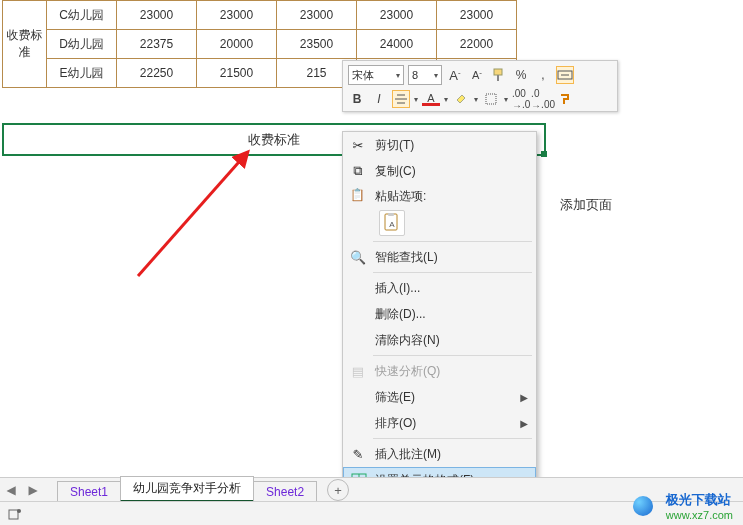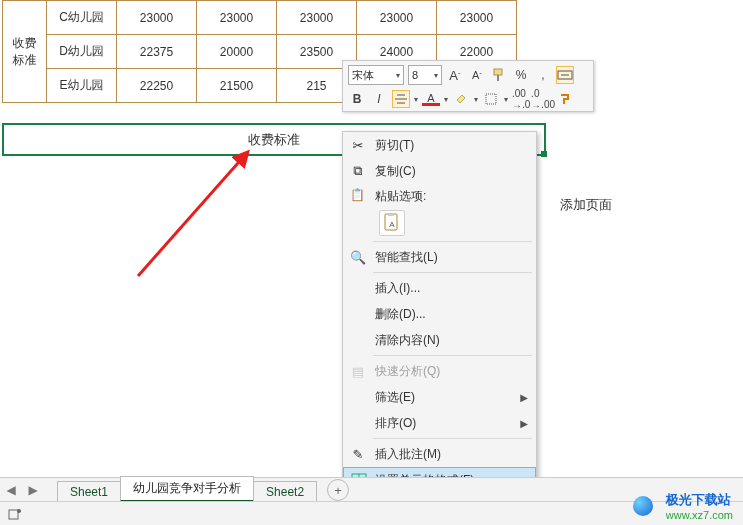--- a/index.html
+++ b/index.html
@@ -1,36 +1,36 @@
 <!DOCTYPE html>
 <html><head>
 <meta charset="utf-8">
 <style>
   * { box-sizing: border-box; font-family: "Microsoft YaHei", Arial, sans-serif; }
   body { margin:0; width:743px; height:525px; background:#fff; position:relative; overflow:hidden; font-size:12px; color:#333;}
   
   
   .tbl { border-collapse:collapse; margin-left:2px; margin-top:0;}
-  .tbl td { border:1px solid #b68b4c; padding:8px; text-align:center; height:29px; font-size:12px;}
+  .tbl td { border:1px solid #b68b4c; padding:0; text-align:center; height:29px; font-size:12px;}
   .wlab{width:44px;}
   .wname{width:70px;}
   .wv{width:80px;margin-left:16px;}
   
   
   .selcell { position:absolute; left:2px; top:123px; width:544px; height:33px; border:2px solid #1a7f45; background:#fff; display:flex; align-items:center; justify-content:center; font-size:13px;}
   .selcell::after{content:""; position:absolute; right:-3px; bottom:-3px; width:6px; height:6px; background:#1a7f45;}
   
   
   .arrow1{position:absolute; left:128px; top:146px; width:130px; height:135px; pointer-events:none;}
   .arrow2{position:absolute; left:382px; top:430px; width:95px; height:65px; pointer-events:none;}
   
   .addpage{position:absolute; left:560px; top:196px; font-size:13px; color:#333;}
   
   
-  .minibar{position:absolute; left:342px; top:60px; width:252px; height:52px; background:#f6f6f6; border:1px solid #c9c9c9; box-shadow:1px 1px 3px rgba(0,0,0,.2); padding:2px 5px;}
+  .minibar{position:absolute; left:342px; top:60px; width:276px; height:52px; background:#f6f6f6; border:1px solid #c9c9c9; box-shadow:1px 1px 3px rgba(0,0,0,.2); padding:2px 5px;}
   .mrow{display:flex; align-items:center; gap:4px; height:24px;}
   .fontbox{border:1px solid #aaa; background:#fff; height:20px; width:56px; font-size:11px; padding:1px 3px; display:flex; align-items:center; justify-content:space-between;}
   .sizebox{border:1px solid #aaa; background:#fff; height:20px; width:34px; font-size:11px; padding:1px 3px; display:flex; align-items:center; justify-content:space-between;}
   .tri{font-size:8px; color:#555;}
   .tbtn{width:18px; height:18px; display:flex; align-items:center; justify-content:center; font-size:12px; color:#444;}
   .tbtn.sel{border:1px solid #f5b84e; background:#fff3d6;}
   .colorbar{width:18px; height:3px;}
   .fmtpaint{width:16px;height:16px;}
   
   
@@ -41,21 +41,21 @@
   .mi .sub{position:absolute; right:8px; font-size:10px; color:#555;}
   .mi .ic{position:absolute; left:6px; width:18px; height:18px; display:flex; align-items:center; justify-content:center; font-size:13px;}
   .sep{height:1px; background:#d8d8d8; margin:2px 4px 2px 30px;}
   .header{font-size:12px; padding:4px 8px 2px 32px; position:relative; color:#333;}
   .header .ic{position:absolute; left:6px; top:2px; width:18px;height:18px;display:flex;align-items:center;justify-content:center;}
   .pasteicon{margin:3px 0 5px 36px; width:26px;height:26px; border:1px solid #d0d0d0; background:#fff; display:flex; align-items:center; justify-content:center; font-size:13px; border-radius:2px;}
   
   
   .tabsbar{position:absolute; left:0; bottom:24px; width:100%; height:24px; display:flex; align-items:flex-end; border-top:1px solid #ccc; background:#f3f3f3;}
   .tabsbar .navbtn{width:22px; height:22px; display:flex; align-items:center; justify-content:center; color:#777; font-size:12px;}
-  .tab{padding:3px 12px; border:1px solid #bbb; border-bottom:none; background:#f3f3f3; margin-left:-1px; font-size:12px; color:#14532d; position:relative; top:1px;}
+  .tab{padding:3px 12px; border:1px solid #bbb; border-bottom:none; background:#f3f3f3; margin-left:-1px; font-size:12px; color:#6d28d9; position:relative; top:1px;}
   .tab.active{background:#fff; border-bottom:2px solid #14532d; color:#222; font-weight:500;}
   .plus{width:22px;height:22px; display:flex; align-items:center; justify-content:center; border:1px solid #bbb; border-radius:50%; margin-left:10px; font-size:13px; color:#666;}
   
   
   .status{position:absolute; left:0; bottom:0; width:100%; height:24px; background:#f3f3f3; border-top:1px solid #d0d0d0; display:flex; align-items:center; padding:0 6px;}
   
   
   .wm{position:absolute; right:10px; bottom:4px; font-size:13px; display:flex; align-items:center; gap:13px;}
   .wm .gl{width:20px;height:20px; border-radius:50%; background:radial-gradient(circle at 30% 30%, #6fd0ff, #1868d0);}
   .wm .t1{color:#1868d0; font-weight:bold;}

